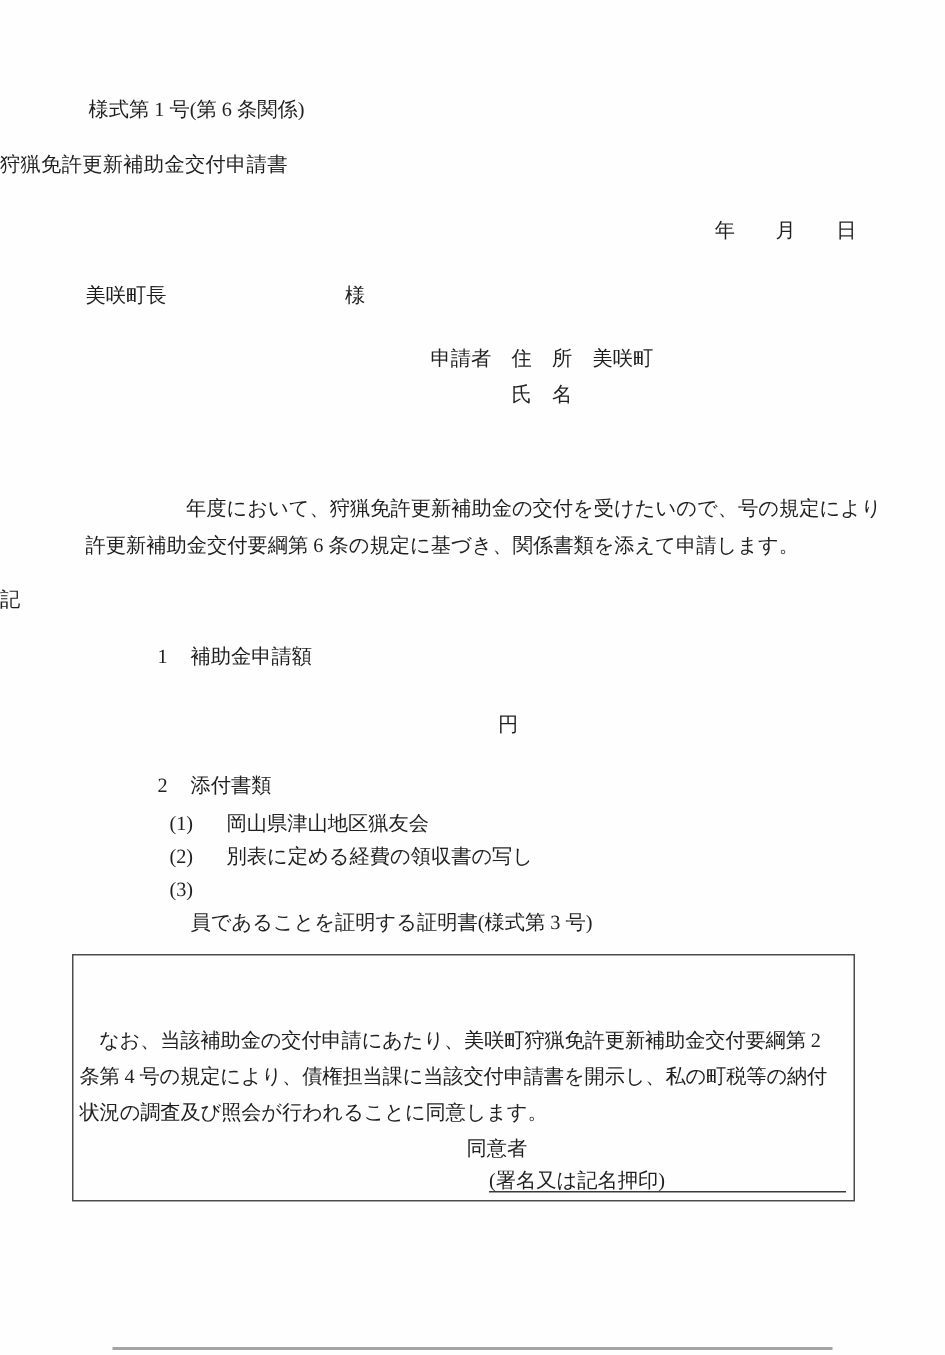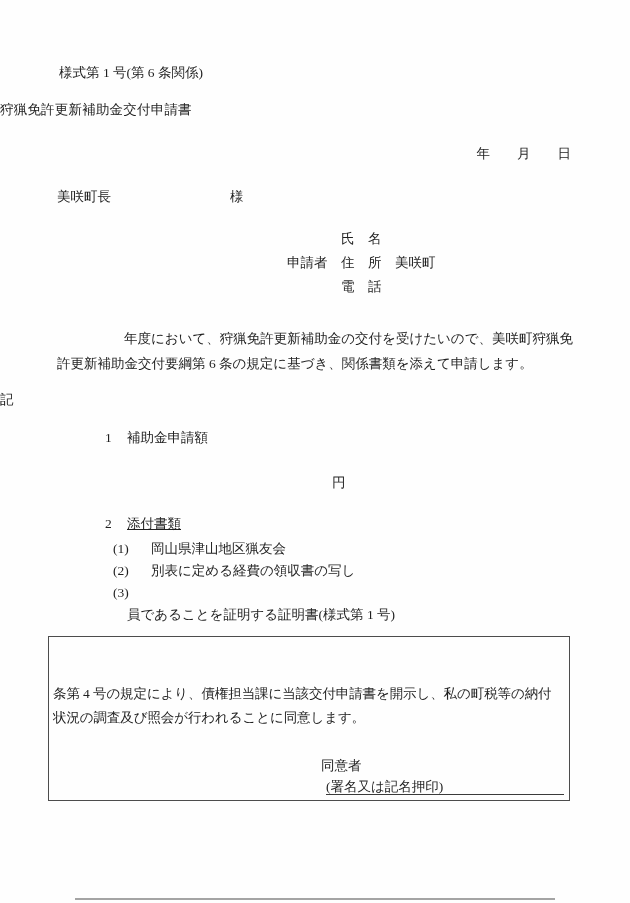--- a/index.html
+++ b/index.html
@@ -27,42 +27,42 @@
 
   .applicant     { left: 287px; top: 227px; line-height: 24px; }
   .applicant .ind { padding-left: 54px; }
 
   .body-par      { left: 57px; top: 326px; line-height: 25px; width: 540px; }
   .body-par .fl  { padding-left: 67px; }
 
   .ki            { top: 391px; }
   .item-head     { left: 105px; }
   .item1         { top: 429px; }
-  .item2         { top: 515px; text-decoration: underline; }
+  .item2         { top: 515px; }
   .item-num      { display: inline-block; width: 22px; }
   .yen           { left: 332px; top: 474px; }
 
   .att-list      { left: 113px; top: 538px; line-height: 22px; }
   .att-row       { display: flex; white-space: nowrap; }
   .att-num       { display: inline-block; width: 38px; flex: 0 0 38px; }
   .blank-gap     { display: inline-block; width: 38px; }
   .att-cont      { padding-left: 14px; white-space: nowrap; }
 
   .consent-box {
     left: 48px; top: 636px;
     width: 522px; height: 165px;
     border: 1.5px solid #4c4c4c;
   }
   .consent-title { position: absolute; top: 5px; left: 0; width: 100%; text-align: center; }
   .consent-body  {
     position: absolute; top: 45px; left: 0; width: 100%;
     padding: 0 4px; line-height: 24px; letter-spacing: -0.1px;
   }
   .consent-body .fl { text-indent: 13px; }
-  .consent-signer { position: absolute; left: 272px; top: 120px; }
+  .consent-signer { position: absolute; left: 262px; top: 120px; }
   .signature-line {
     position: absolute; left: 277px; top: 141px;
     width: 238px; height: 17px;
     border-bottom: 1.2px solid #3a3a3a;
   }
   .page-edge-line {
     left: 75px; top: 898px; width: 480px; height: 2px;
     background: #5a5a5a; opacity: 0.55;
   }
 </style>
@@ -74,27 +74,26 @@
   <div class="abs nw form-number">様式第 1 号(第 6 条関係)</div>
 
   <div class="abs nw center doc-title">狩猟免許更新補助金交付申請書</div>
 
   <div class="abs nw date-line">年　　月　　日</div>
 
   <div class="abs nw addressee-nm">美咲町長</div>
   <div class="abs nw addressee-hn">様</div>
 
   <div class="abs applicant">
+    <div class="nw">申請者　住　所　美咲町</div>
     <div class="nw ind">氏　名</div>
-    <div class="nw">申請者　住　所　美咲町</div>
-    <div class="nw ind">電　話</div>
   </div>
 
   <div class="abs body-par">
-    <div class="nw fl">年度において、狩猟免許更新補助金の交付を受けたいので、美咲町狩猟免</div>
+    <div class="nw fl">年度において、狩猟免許更新補助金の交付を受けたいので、号の規定により</div>
     <div class="nw">許更新補助金交付要綱第 6 条の規定に基づき、関係書類を添えて申請します。</div>
   </div>
 
   <div class="abs nw center ki">記</div>
 
   <div class="abs nw item-head item1">
     <span class="item-num">1</span><span>補助金申請額</span>
   </div>
 
   <div class="abs nw yen">円</div>
@@ -109,25 +108,26 @@
         <span>岡山県津山地区猟友会</span>
     </div>
     <div class="att-row">
       <span class="att-num">(2)</span>
         <span>別表に定める経費の領収書の写し</span>
     </div>
     <div class="att-row">
       <span class="att-num">(3)</span>
         <span class="blank-gap"></span>
     </div>
-    <div class="att-cont">員であることを証明する証明書(様式第 1 号)</div>
+    <div class="att-cont">員であることを証明する証明書(様式第 3 号)</div>
   </div>
 
   <div class="abs consent-box">
     <div class="consent-body">
+      <div class="nw fl">なお、当該補助金の交付申請にあたり、美咲町狩猟免許更新補助金交付要綱第 2</div>
       <div class="nw">条第 4 号の規定により、債権担当課に当該交付申請書を開示し、私の町税等の納付</div>
       <div class="nw">状況の調査及び照会が行われることに同意します。</div>
     </div>
     <div class="nw consent-signer">同意者</div>
     <div class="nw signature-line">
       <span>(署名又は記名押印)</span>
     </div>
   </div>
 
   <div class="abs page-edge-line"></div>

